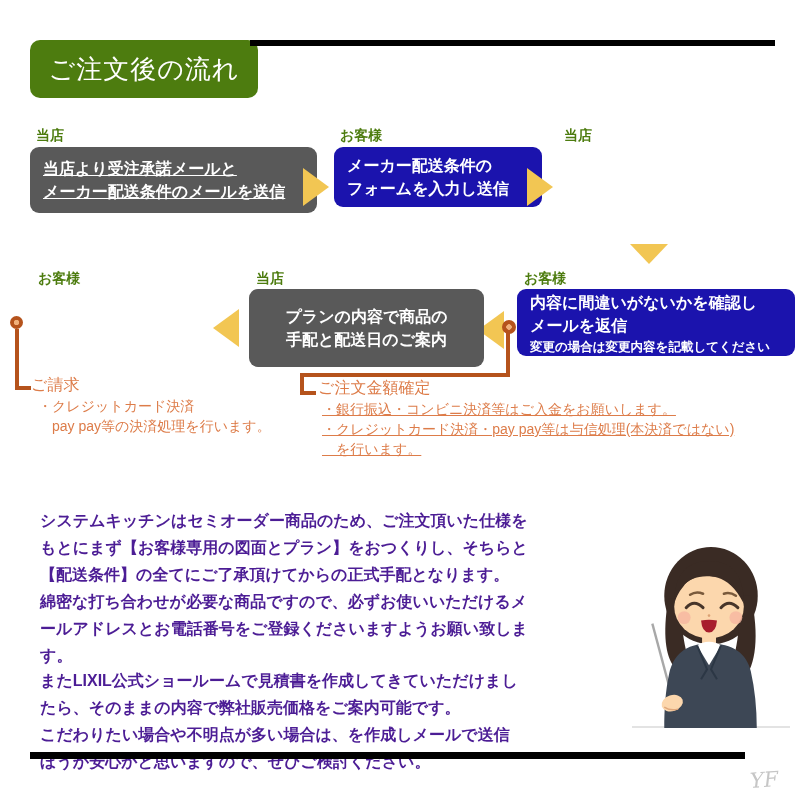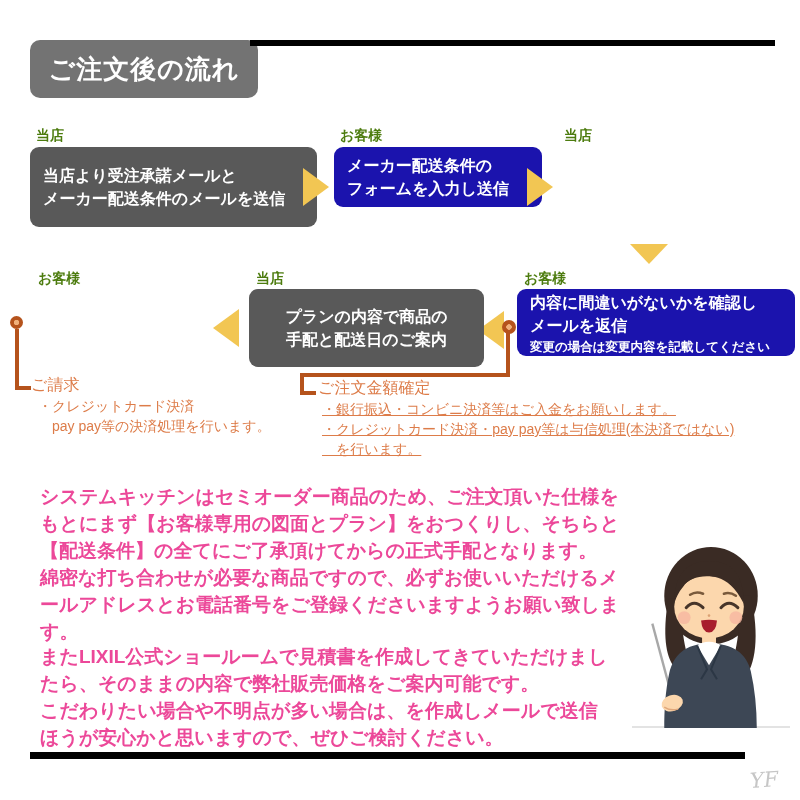--- a/index.html
+++ b/index.html
@@ -1,22 +1,22 @@
 <!DOCTYPE html>
 <html><head>
 <meta charset="utf-8">
 <style>
   html,body{margin:0;padding:0;}
   body{font-family:"Liberation Sans","DejaVu Sans",sans-serif;background:#fff;}
   .stage{position:relative;width:800px;height:800px;background:#fff;overflow:hidden;}
   .pre{white-space:pre-line;}
 
   
-  .title-box{position:absolute;left:30px;top:40px;width:228px;height:58px;background:#737373;border-radius:10px;
-    color:#fff;font-size:26px;font-weight:700;display:flex;align-items:center;justify-content:center;letter-spacing:1px;}
+  .title-box{position:absolute;left:30px;top:40px;width:228px;height:58px;background:#4d7c0f;border-radius:10px;
+    color:#fff;font-size:26px;font-weight:400;display:flex;align-items:center;justify-content:center;letter-spacing:1px;}
   .top-rule{position:absolute;left:250px;top:40px;width:525px;height:6px;background:#000;}
 
   
   .actor{position:absolute;font-size:14px;font-weight:700;color:#4d7c0f;}
   .fbox{position:absolute;border-radius:9px;color:#fff;font-weight:700;display:flex;flex-direction:column;justify-content:center;}
   .fbox.gray{background:#595959;}
   .fbox.blue{background:#1b13ad;}
   .fbox .main{font-size:16px;line-height:23px;}
   .fbox .note{font-size:12.5px;line-height:16px;margin-top:2px;}
   .tleft{padding-left:13px;padding-right:6px;text-align:left;}
@@ -32,38 +32,38 @@
     background:radial-gradient(circle at 50% 50%, #f0b07a 0 2.5px, #b5531c 3px);}
   .conn-left{position:absolute;left:15px;top:329px;width:12px;height:57px;border-left:4px solid #b5531c;border-bottom:4px solid #b5531c;}
   .conn-mid-a{position:absolute;left:300px;top:333px;width:206px;height:40px;border-right:4px solid #b5531c;border-bottom:4px solid #b5531c;}
   .conn-mid-b{position:absolute;left:300px;top:377px;width:12px;height:14px;border-left:4px solid #b5531c;border-bottom:4px solid #b5531c;}
 
   
   .ann-title{position:absolute;font-size:16px;color:#dd7c49;}
   .ann-body{position:absolute;font-size:14px;line-height:20px;color:#dd7c49;}
 
   
-  .para{position:absolute;left:40px;width:625px;font-size:19px;line-height:27px;color:#ec4899;font-weight:600;}
+  .para{position:absolute;left:40px;width:625px;font-size:16px;line-height:27px;color:#4c1d95;font-weight:600;margin-top:24px;}
 
   .bottom-rule{position:absolute;left:30px;top:752px;width:715px;height:7px;background:#000;}
   .table-line{position:absolute;left:632px;top:726px;width:158px;height:2px;background:#e3e3e3;}
   .watermark{position:absolute;left:750px;top:768px;font-family:"DejaVu Serif","Liberation Serif",serif;
     font-style:italic;font-size:21px;color:#c6c6c6;transform:rotate(-4deg);}
   .illus{position:absolute;left:638px;top:544px;width:152px;height:184px;}
 </style>
 </head>
 <body>
 
 <div class="stage">
 
   <div class="title-box">ご注文後の流れ</div>
   <div class="top-rule"></div>
 
   <div class="actor" style="left:36px;top:127px;">当店</div>
-  <div class="fbox gray tleft" style="left:30px;top:147px;width:268px;height:80px;">
+  <div class="fbox gray tleft" style="left:30px;top:147px;width:268px;height:66px;text-decoration:underline;">
     <div class="main pre">当店より受注承諾メールと
 メーカー配送条件のメールを送信</div>
   </div>
 
   <div class="arr-r" style="left:303px;top:168px;"></div>
 
   <div class="actor" style="left:340px;top:127px;">お客様</div>
   <div class="fbox blue tleft" style="left:334px;top:147px;width:189px;height:60px;">
     <div class="main pre">メーカー配送条件の
 フォームを入力し送信</div>

